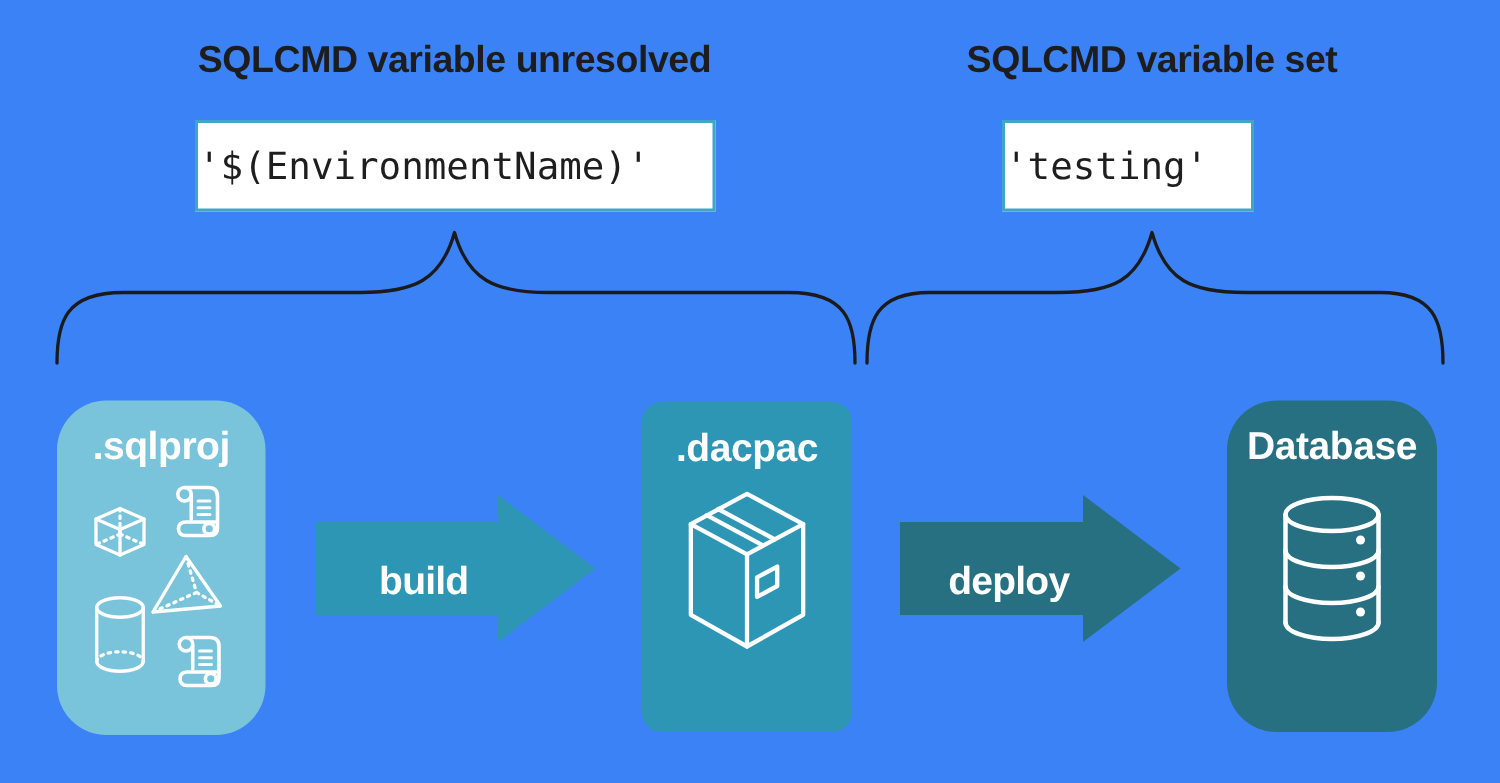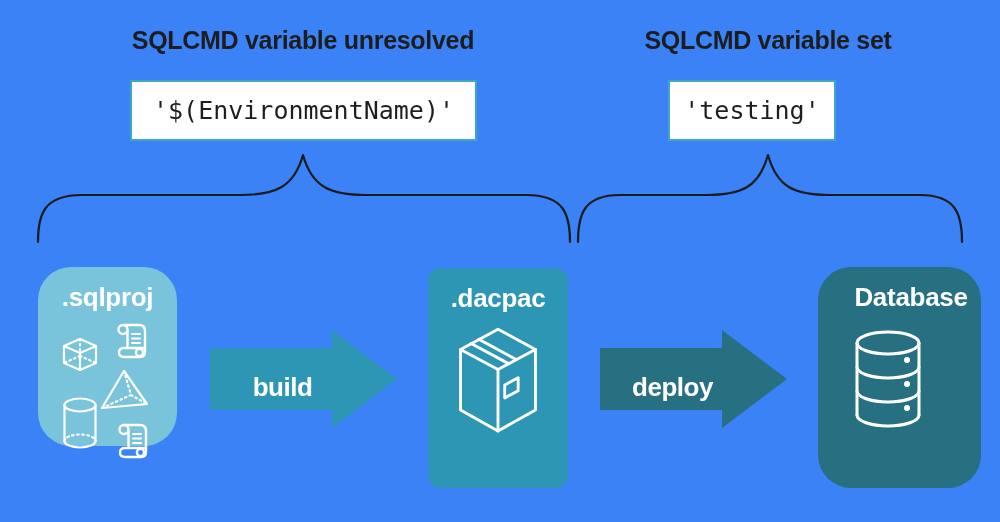--- a/index.html
+++ b/index.html
@@ -42,38 +42,38 @@
 
   .codebox {
     position: absolute;
     top: 80px;
     height: 61px;
     box-sizing: border-box;
     border: 2.5px solid var(--code-box-border, #3FA6C4);
     background: #ffffff;
     display: flex;
     align-items: center;
-    justify-content: center;
+    justify-content: flex-start;
   }
   .codebox-left  { left: 130px; width: 347px; }
   .codebox-right { left: 668px; width: 168px; }
   .codebox code {
     font-family: "DejaVu Sans Mono", monospace;
     font-size: 25px;
     color: #1e1e1e;
     white-space: pre;
   }
 
   .card {
     position: absolute;
     border-radius: 33px;
   }
-  .card-sqlproj  { left: 38px;  top: 267px; width: 139px; height: 179px; background: var(--sqlproj-fill,  #79C4DA); }
+  .card-sqlproj  { left: 38px;  top: 267px; width: 139px; height: 223px; background: var(--sqlproj-fill,  #79C4DA); }
   .card-dacpac   { left: 428px; top: 268px; width: 140px; height: 220px; background: var(--dacpac-fill,   #2E96B5); border-radius: 13px; }
-  .card-database { left: 818px; top: 267px; width: 140px; height: 221px; background: var(--database-fill, #267081); padding-left: 23px; }
+  .card-database { left: 818px; top: 267px; width: 140px; height: 221px; background: var(--database-fill, #267081); }
   .card-label {
     margin-top: 15px;
     text-align: center;
     font-size: 26px;
     font-weight: bold;
     color: #ffffff;
     letter-spacing: -0.3px;
   }
   .ic { position: absolute; }
   .ic g, .ic path, .ic ellipse, .ic circle {

